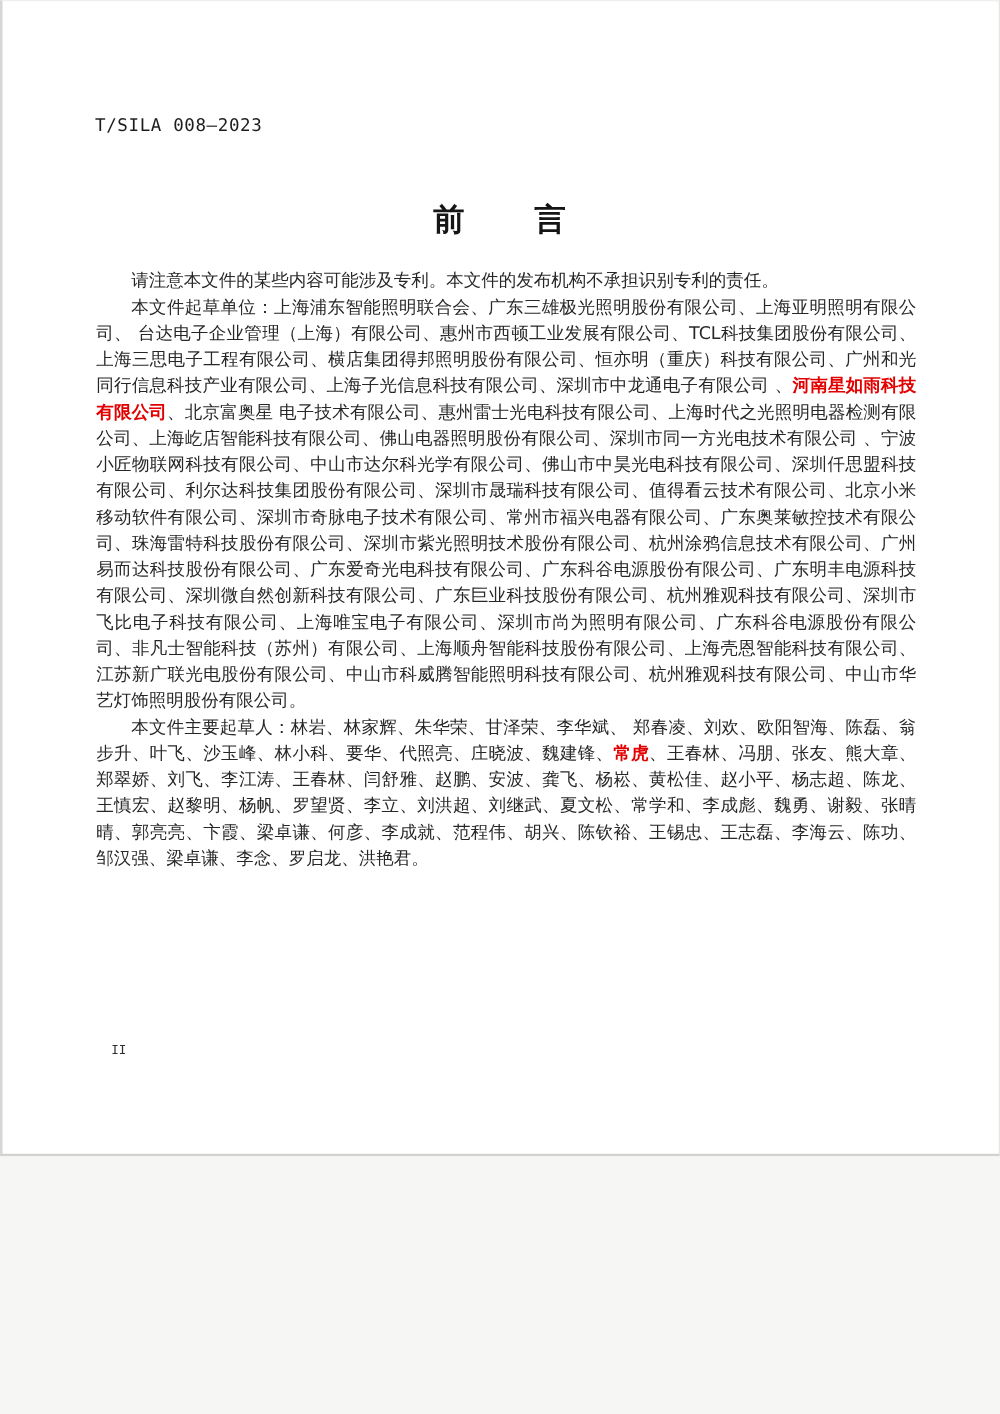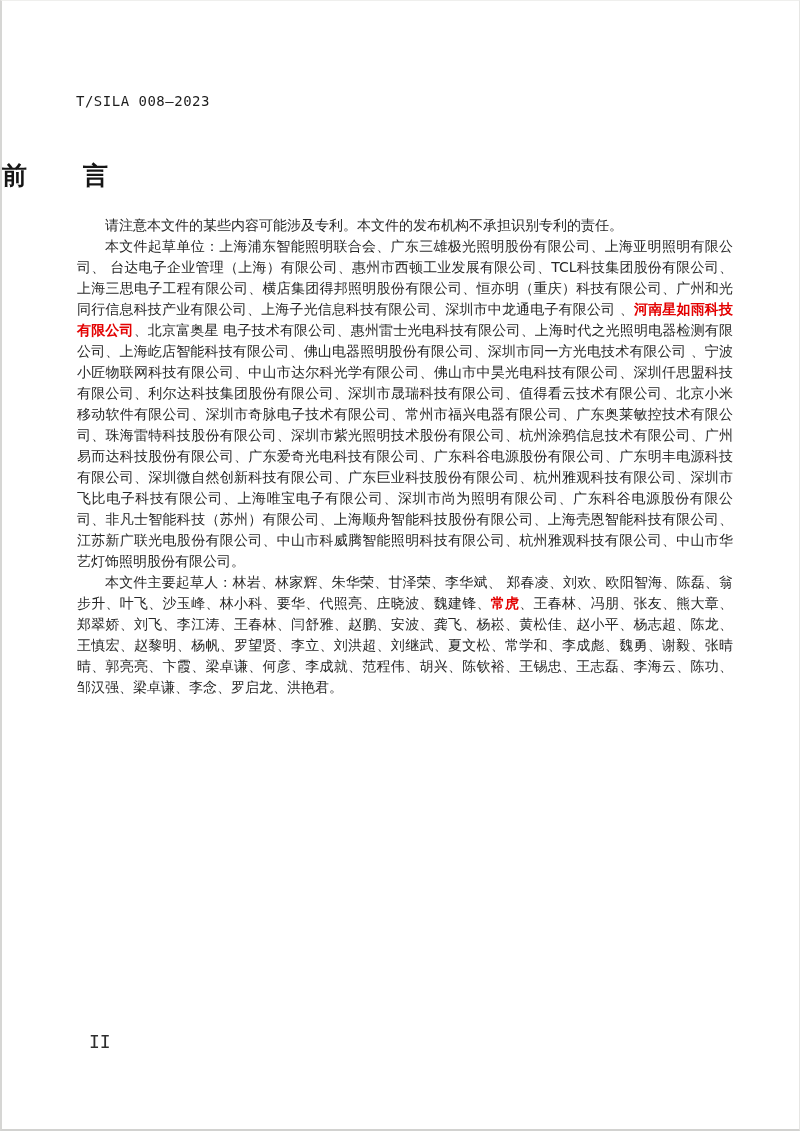--- a/index.html
+++ b/index.html
@@ -3,21 +3,21 @@
 <meta charset="utf-8">
 <style>
   html, body {
     margin: 0;
     padding: 0;
     background: #f6f6f5;
   }
   .page {
     position: relative;
     width: 800px;
-    height: 1131px;
+    height: 925px;
     margin: 0;
     background: #ffffff;
     box-sizing: border-box;
     border-left: 2px solid #d6d6d4;
     border-bottom: 2px solid #d2d2d0;
     border-right: 1px solid #e6e6e4;
     border-top: 1px solid #efefed;
     font-family: "DejaVu Sans", sans-serif;
     overflow: hidden;
   }
@@ -29,21 +29,21 @@
     font-size: 14px;
     letter-spacing: 0.5px;
     color: #1d1d1d;
   }
   .doc-title {
     position: absolute;
     top: 158px;
     left: 0;
     width: 100%;
     margin: 0;
-    text-align: left;
+    text-align: center;
     font-size: 25px;
     font-weight: bold;
     letter-spacing: 2px;
     color: #151515;
   }
   .content {
     position: absolute;
     top: 214px;
     left: 75px;
     width: 656px;
@@ -58,21 +58,21 @@
   }
   .red-run {
     color: #e30000;
     font-weight: bold;
   }
   .page-footer {
     position: absolute;
     left: 87px;
     bottom: 77px;
     font-family: "DejaVu Sans Mono", "Liberation Mono", monospace;
-    font-size: 18px;
+    font-size: 10px;
     color: #2e2e2e;
   }
 </style>
 </head>
 <body>
 
 <div class="page">
 
   <div class="std-number">T/SILA 008—2023</div>
 

